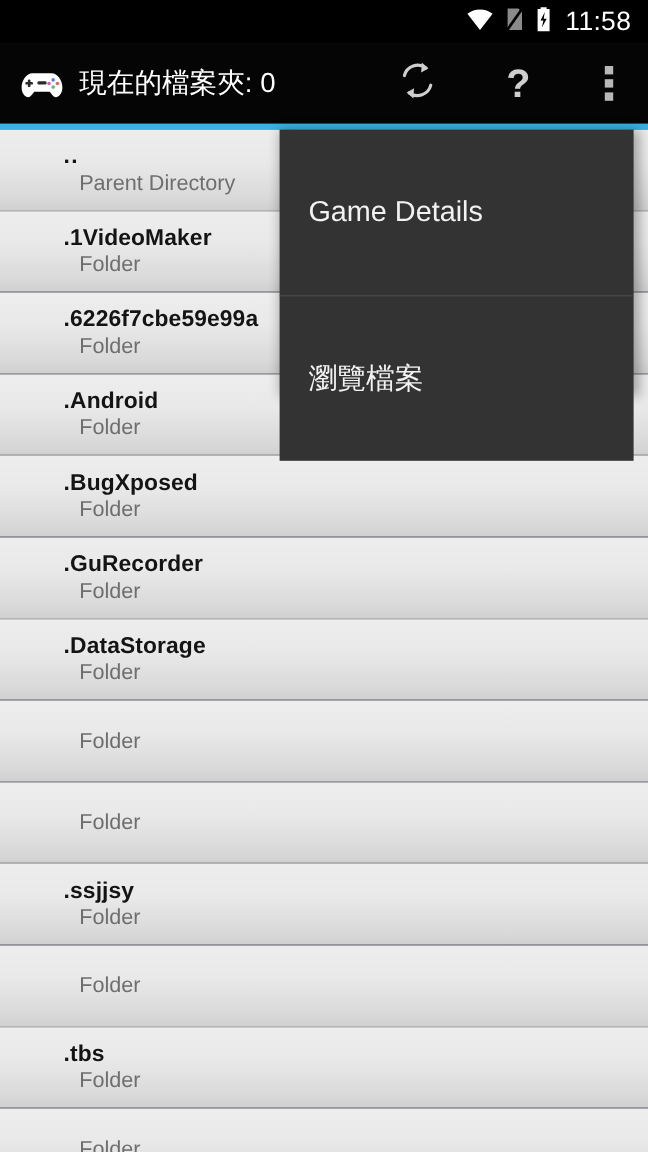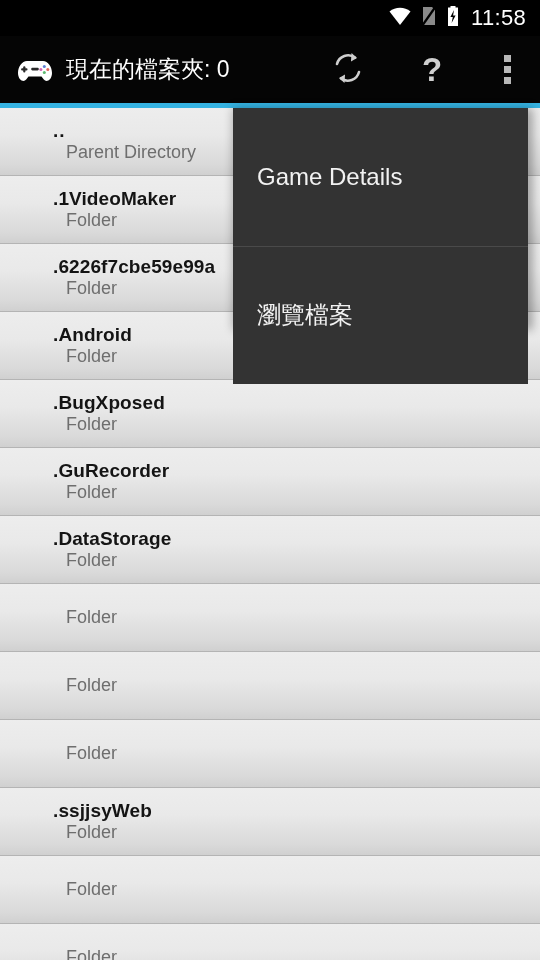--- a/index.html
+++ b/index.html
@@ -173,27 +173,28 @@
         <div class="title">.DataStorage</div>
         <div class="subtitle">Folder</div>
       </div>
       <div class="row">
         <div class="subtitle">Folder</div>
       </div>
       <div class="row">
         <div class="subtitle">Folder</div>
       </div>
       <div class="row">
-        <div class="subtitle">Folder</div>
-      </div>
-      <div class="row">
-        <div class="title">.ssjjsyWeb</div>
-        <div class="subtitle">Folder</div>
-      </div>
-      <div class="row">
+        <div class="title">.ssjjsy</div>
+        <div class="subtitle">Folder</div>
+      </div>
+      <div class="row">
+        <div class="subtitle">Folder</div>
+      </div>
+      <div class="row">
+        <div class="title">.tbs</div>
         <div class="subtitle">Folder</div>
       </div>
       <div class="row">
         <div class="subtitle">Folder</div>
       </div>
     </div>
 
   <div class="menu-shadow"></div>
   <div class="menu">
       <div class="menu-item">Game Details</div>

